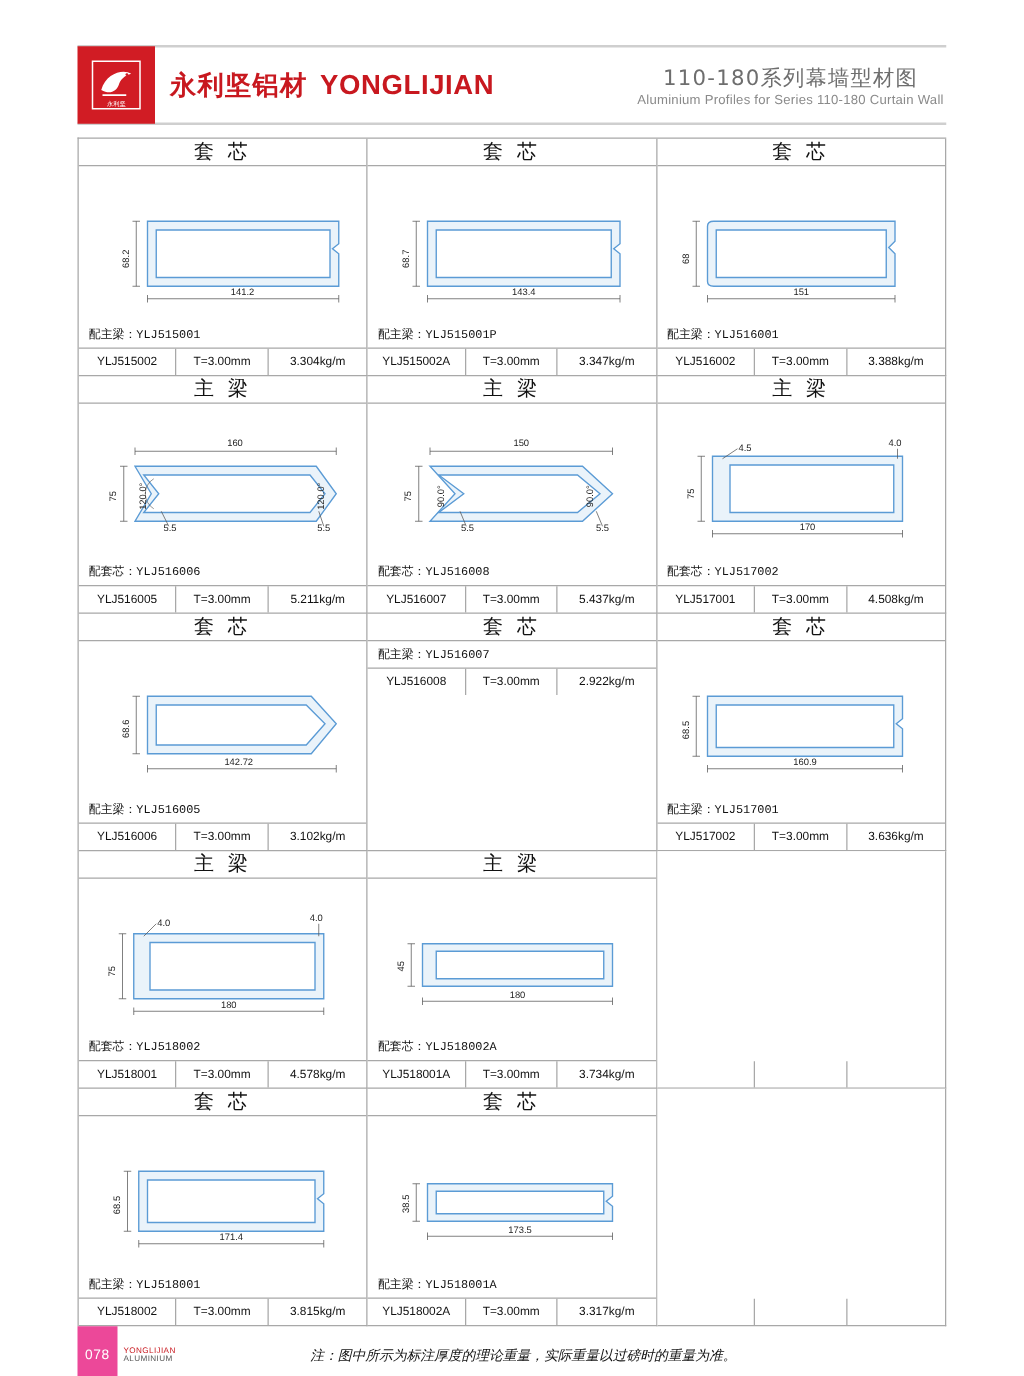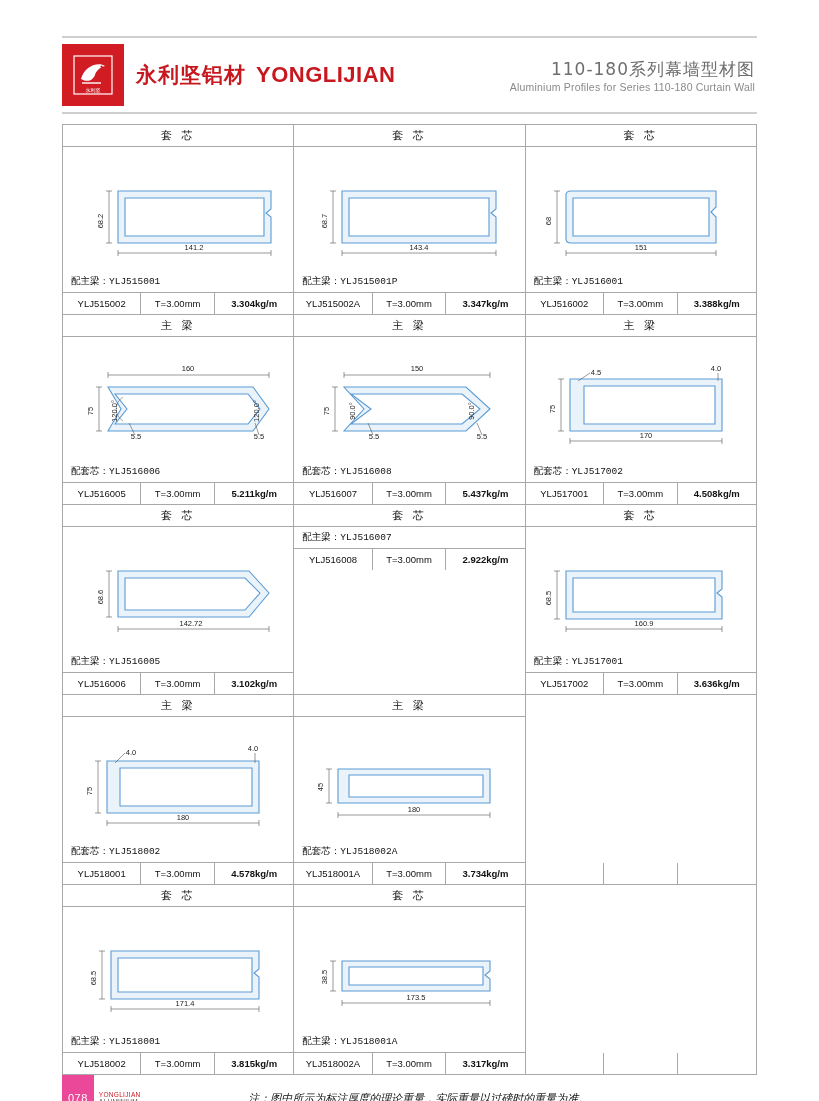--- a/index.html
+++ b/index.html
@@ -9,21 +9,21 @@
     background: #ffffff;
     font-family: "Liberation Sans", sans-serif;
     color: #1a1a1a;
   }
   .page { position: relative; width: 819px; height: 1101px; padding: 0; }
 
   
   .header {
     position: relative;
     margin: 36px 62px 0 62px;
-    height: 78px;
+    height: 64px;
     border-top: 2px solid #cfcfcf;
     border-bottom: 2px solid #cfcfcf;
     display: flex;
     align-items: center;
   }
   .logo-box {
     width: 62px; height: 62px;
     background: #d11c24;
     position: relative;
     flex: none;
@@ -39,21 +39,21 @@
     font-size: 21px; font-weight: bold; color: #c8181f;
     margin-left: 12px; letter-spacing: 1px;
     font-family: "DejaVu Sans", sans-serif;
   }
   .brand-en {
     font-size: 22px; font-weight: bold; color: #c8181f;
     margin-left: 10px; letter-spacing: 0.5px;
     font-family: "Liberation Sans", sans-serif;
   }
   .header-right {
-    margin-left: auto; text-align: right; padding-right: 2px;
+    margin-left: auto; text-align: center; padding-right: 2px;
   }
   .title-cn {
     font-size: 17px; color: #6e6e6e; letter-spacing: 1px;
     font-family: "DejaVu Sans", sans-serif;
   }
   .title-en {
     font-size: 10.5px; color: #8a8a8a; margin-top: 0; letter-spacing: .2px;
   }
 
   
@@ -67,21 +67,21 @@
     width: 231.66px;
     border-right: 1px solid #a8a8a8;
     border-bottom: 1px solid #a8a8a8;
     display: flex; flex-direction: column;
   }
   .cell.empty { background: #fff; }
   .cat {
     height: 22px;
     border-bottom: 1px solid #a8a8a8;
     display: flex; align-items: center; justify-content: center;
-    font-size: 11px; color: #111;
+    font-size: 16px; color: #111;
     font-family: "DejaVu Sans", sans-serif;
     letter-spacing: 3px;
   }
   .fig {
     height: 124px;
     position: relative;
     overflow: hidden;
   }
   .pair {
     height: 22px;
@@ -93,21 +93,21 @@
   }
   .specs {
     height: 21px;
     display: flex; align-items: stretch;
     font-size: 9.5px; color: #111;
   }
   .specs > div {
     display: flex; align-items: center; justify-content: center;
     border-right: 1px solid #a8a8a8;
   }
-  .specs > div:last-child { border-right: none; font-weight: bold; }
+  .specs > div:last-child { border-right: none; }
   .sp-code { width: 34%; }
   .sp-t { width: 32%; }
   .sp-w { width: 34%; }
   .cell.empty .cat, .cell.empty .pair { border-bottom: 1px solid transparent; }
 
   
   .fig svg { position: absolute; left: 0; top: 0; }
   .dimtxt {
     font-size: 7.5px;
     fill: #222;

